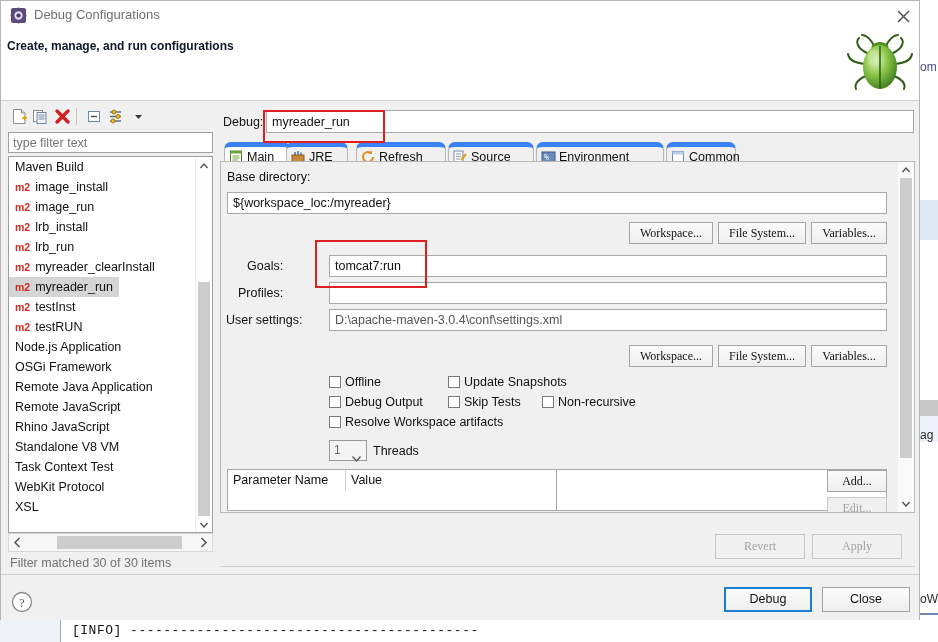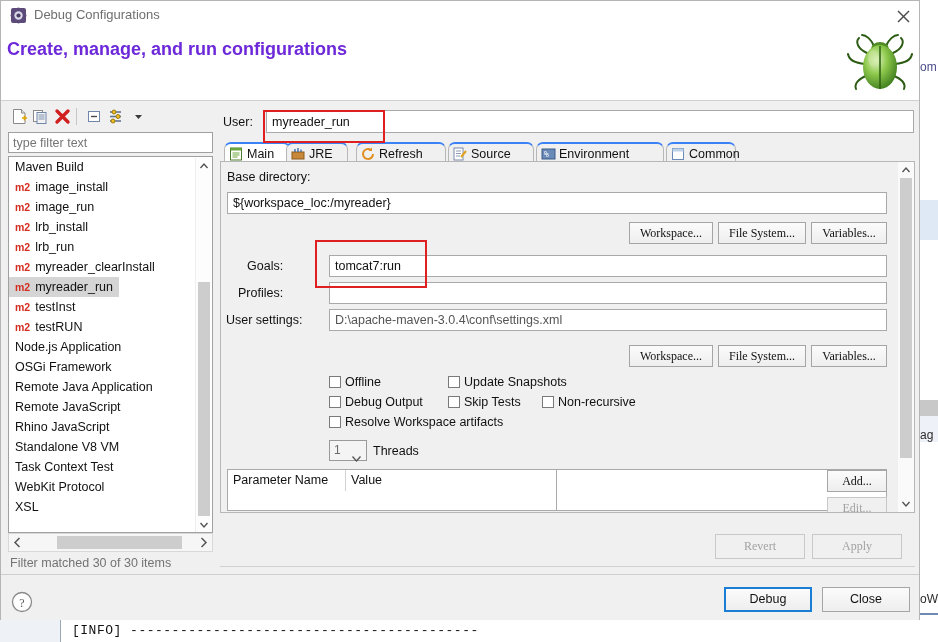--- a/index.html
+++ b/index.html
@@ -67,21 +67,21 @@
   .close-btn svg { position:absolute; left: 8px; top: 8px; }
 
   .header-line {
     position: absolute; left: 0; top: 30px; width: 918px; height: 70px;
     background: #ffffff;
     border-bottom: 1px solid #cfcfcf;
     box-sizing: border-box;
   }
   .header-title {
     position: absolute; left: 6px; top: 38px;
-    font-size: 18px; font-weight: bold; color: #6d28d9;
+    font-size: 12px; font-weight: bold; color: #0f172a;
   }
   .bug {
     position: absolute; left: 840px; top: 28px; width: 78px; height: 70px;
   }
 
   
   .left-panel {
     position: absolute; left: 5px; top: 103px; width: 208px; height: 466px;
     background: #f0f0f0;
   }
@@ -166,21 +166,21 @@
     font-family:"Liberation Sans", sans-serif; background:transparent;
   }
 
   .tabbar {
     position:absolute; left:0px; top:38px; width:695px; height:20px;
   }
   .tab {
     position:absolute; top:0; height:20px; line-height:20px;
     font-size:12.5px; color:#111; padding: 0 6px 0 4px;
     box-sizing:border-box; white-space:nowrap; cursor:default;
-    border-top:2px solid #3b82f6; border-left:1px solid #b7b7b7; border-right:1px solid #b7b7b7;
+    border-top:5px solid #3b82f6; border-left:1px solid #b7b7b7; border-right:1px solid #b7b7b7;
     border-top-left-radius: 7px; border-top-right-radius: 7px;
     background: #f0f0f0;
   }
   .tab.active { background: #ffffff; }
   .tab .tabico { display:inline-block; width:15px; height:14px; vertical-align:-3px; margin-right:3px; }
 
   .tabpanel {
     position:absolute; left:0px; top:57px; width:695px; height:352px;
     background:#f0f0f0; border:1px solid #b7b7b7; box-sizing:border-box;
     overflow:hidden;
@@ -435,21 +435,21 @@
         </div>
       </div>
 
       <div class="filter-status">Filter matched 30 of 30 items</div>
       <div class="lp-bottom-rule"></div>
     </div>
 
     <div class="right-panel">
 
       <div class="name-row">
-        <span class="name-label">User:</span>
+        <span class="name-label">Debug:</span>
         <div class="name-input">
           <input type="text" value="myreader_run" style="">
         </div>
       </div>
 
       <div class="tabbar">
         <div class="tab active" style="left:4px;width:66px;">
           <span class="tabico">
             <svg width="15" height="14" viewBox="0 0 15 14">
                 <rect x="1.5" y="1" width="11" height="12" fill="#fff" stroke="#4a7a2a"></rect>

